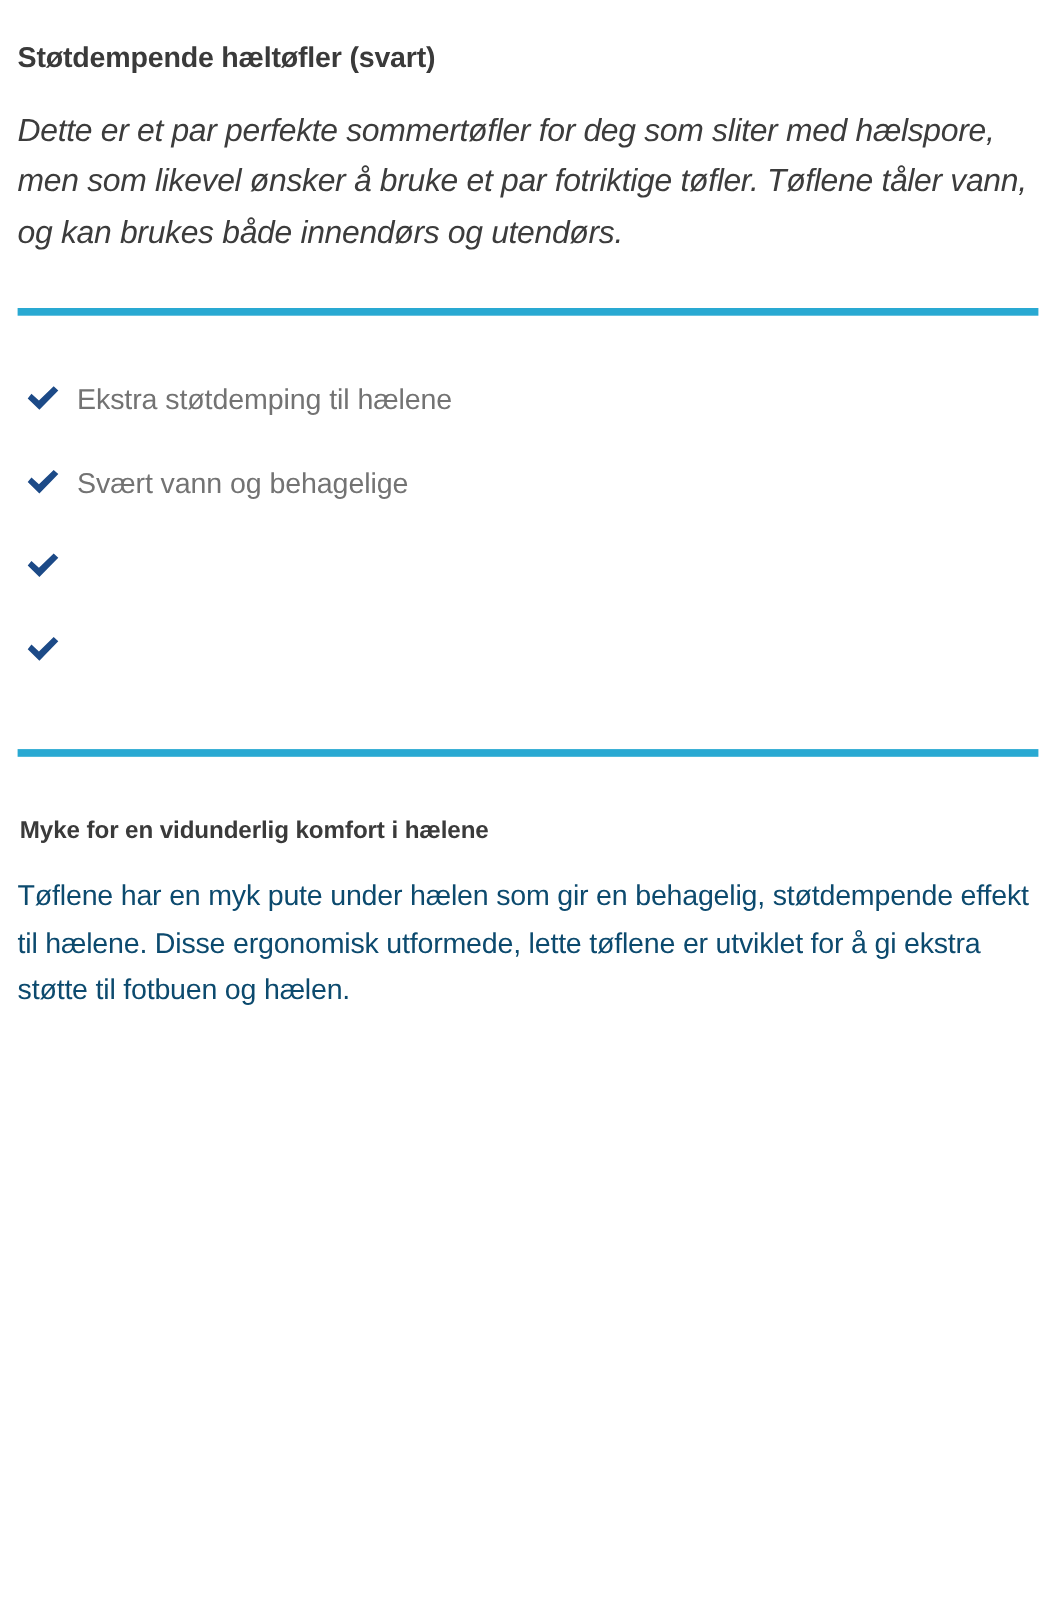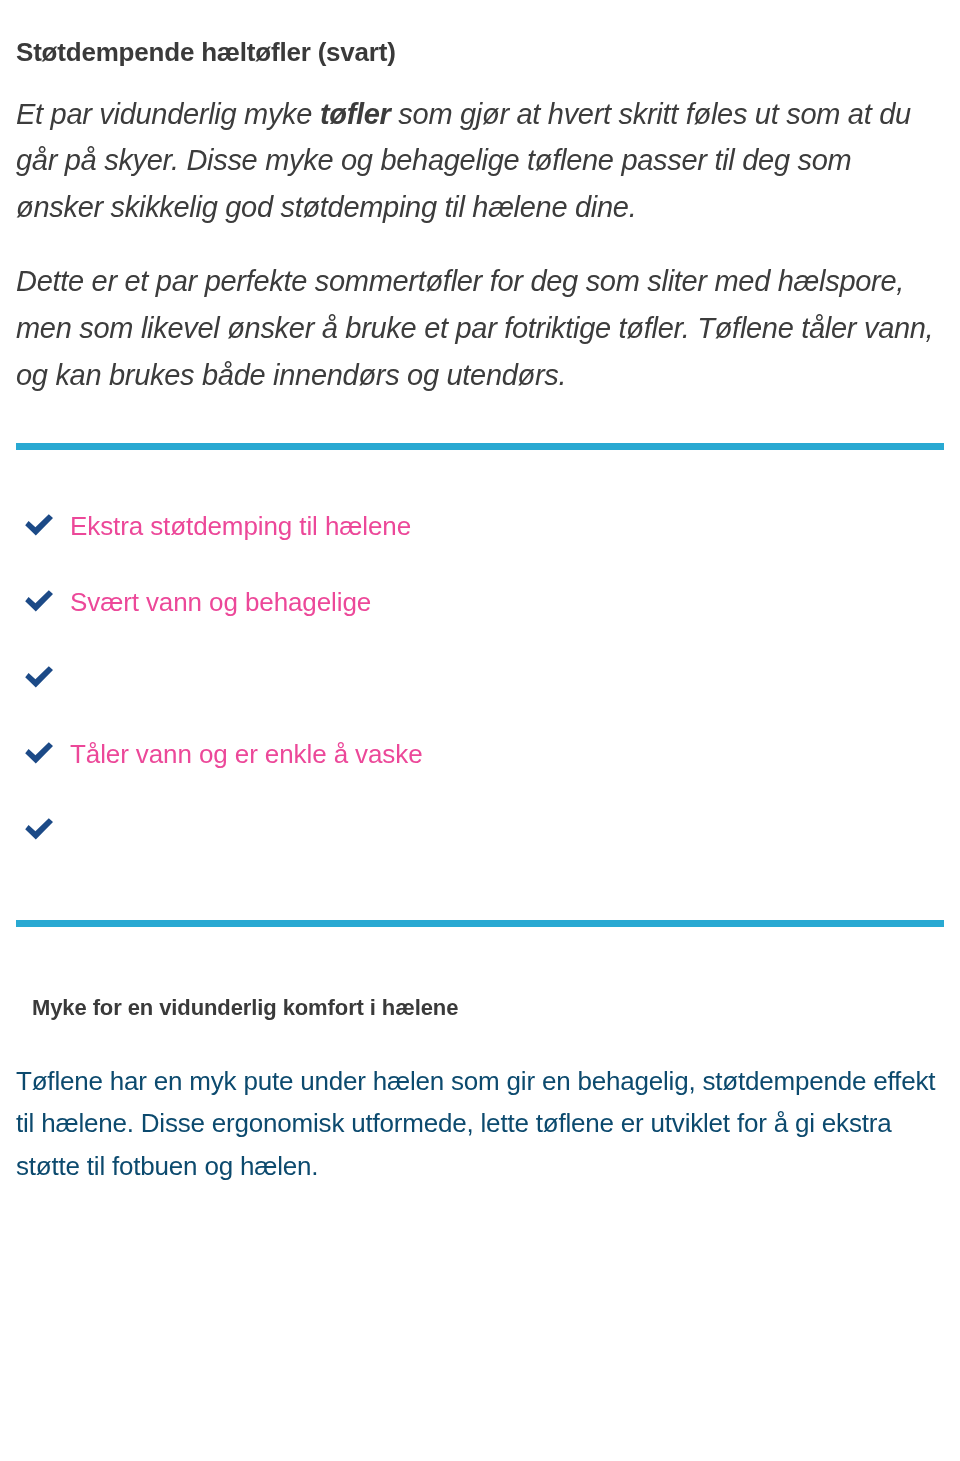--- a/index.html
+++ b/index.html
@@ -91,31 +91,31 @@
     justify-content: flex-start;
     padding-left: 7px;
     box-sizing: border-box;
   }
   .check-icon svg {
     display: block;
   }
   .feature-label {
     font-size: 26px;
     line-height: 1.2;
-    color: #ec4899;
+    color: #737373;
     letter-spacing: -0.1px;
     padding-left: 8px;
   }
 
   
   .section-heading {
     font-size: 22px;
     font-weight: 700;
     color: #3a3a3a;
-    margin: 16px;
+    margin: 2px;
     padding-top: 52px;
     letter-spacing: -0.1px;
   }
 
   
   .body-para {
     font-size: 26px;
     line-height: 1.62;
     color: #0c4a6e;
     margin: 0;
@@ -126,21 +126,20 @@
     padding-top: 26px;
   }
 </style>
 </head>
 <body>
 
 <div class="page">
 
   <h1 class="product-title">Støtdempende hæltøfler (svart)</h1>
 
-  <p class="intro-para"><span>Et par vidunderlig myke </span><b>tøfler</b><span> som gjør at hvert skritt føles ut som at du går på skyer. Disse myke og behagelige tøflene passer til deg som ønsker skikkelig god støtdemping til hælene dine.</span></p>
 
   <p class="intro-para second">Dette er et par perfekte sommertøfler for deg som sliter med hælspore, men som likevel ønsker å bruke et par fotriktige tøfler. Tøflene tåler vann, og kan brukes både innendørs og utendørs.</p>
 
   <hr class="divider top-rule">
 
   <ul class="feature-list">
 
     <li class="feature-item">
       <span class="check-icon">
         <svg width="32" height="28" viewBox="0 0 32 28" aria-hidden="true">
@@ -160,28 +159,20 @@
     </li>
 
     <li class="feature-item">
       <span class="check-icon">
         <svg width="32" height="28" viewBox="0 0 32 28" aria-hidden="true">
           <path d="M2.2 13.2 L5.6 9.0 L12.4 15.2 L25.8 2.2 L30.0 6.0 L12.8 23.6 Z" fill="#1c4a87"></path>
         </svg>
       </span>
     </li>
 
-    <li class="feature-item">
-      <span class="check-icon">
-        <svg width="32" height="28" viewBox="0 0 32 28" aria-hidden="true">
-          <path d="M2.2 13.2 L5.6 9.0 L12.4 15.2 L25.8 2.2 L30.0 6.0 L12.8 23.6 Z" fill="#1c4a87"></path>
-        </svg>
-      </span>
-      <span class="feature-label">Tåler vann og er enkle å vaske</span>
-    </li>
 
     <li class="feature-item">
       <span class="check-icon">
         <svg width="32" height="28" viewBox="0 0 32 28" aria-hidden="true">
           <path d="M2.2 13.2 L5.6 9.0 L12.4 15.2 L25.8 2.2 L30.0 6.0 L12.8 23.6 Z" fill="#1c4a87"></path>
         </svg>
       </span>
     </li>
 
   </ul>

